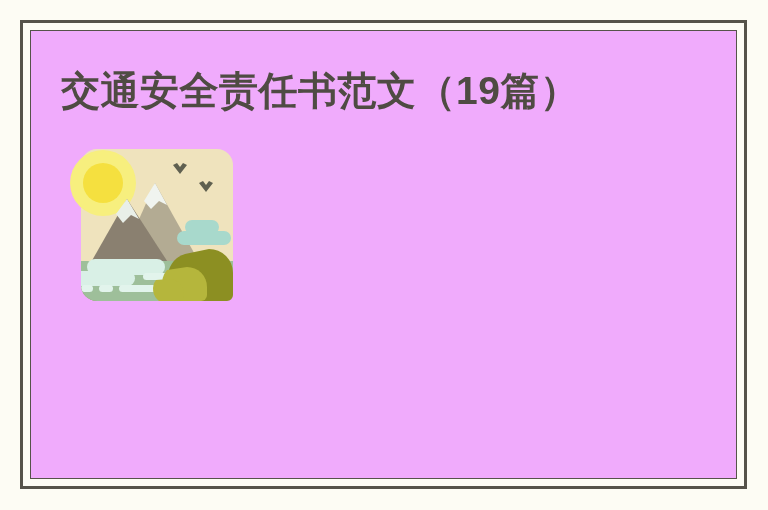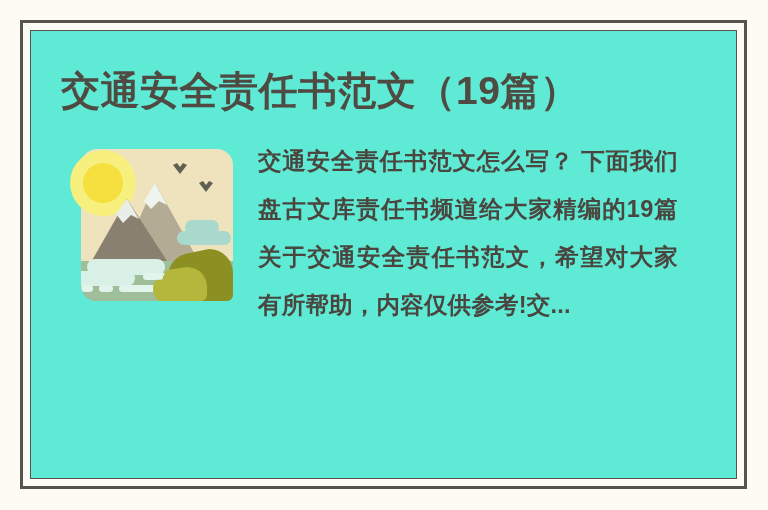--- a/index.html
+++ b/index.html
@@ -35,21 +35,21 @@
   }
 
   .inner-frame {
     position: absolute;
     left: 7px;
     top: 7px;
     right: 7px;
     bottom: 7px;
     border: 1px solid #56534a;
     box-sizing: border-box;
-    background: #5eead4;
+    background: #f0abfc;
   }
 
   
   .title {
     position: absolute;
     left: 30px;
     top: 38px;
     font-size: 39px;
     line-height: 44px;
     font-weight: bold;
@@ -152,20 +152,19 @@
             </g>
 
             <g>
               <path d="M150 108 a24 24 0 0 1 24 24 v22 a6 6 0 0 1 -6 6 h-36 a24 24 0 0 1 -6 -47 z" fill="#8c8f22"></path>
               <path d="M128 126 a20 20 0 0 1 20 20 v8 a6 6 0 0 1 -6 6 h-28 a20 20 0 0 1 -6 -31 z" fill="#b5b63c"></path>
               <path d="M110 138 a15 15 0 0 1 15 15 v2 a5 5 0 0 1 -5 5 h-20 a15 15 0 0 1 -3 -21 z" fill="#b5b63c"></path>
             </g>
           </svg>
         </div>
 
-        <div class="excerpt">交通安全责任书范文怎么写？ 下面我们盘古文库责任书频道给大家精编的19篇关于交通安全责任书范文，希望对大家有所帮助，内容仅供参考!交...</div>
 
       </div>
 
     </div>
   </div>
 
 </div>
 
 </body></html>

